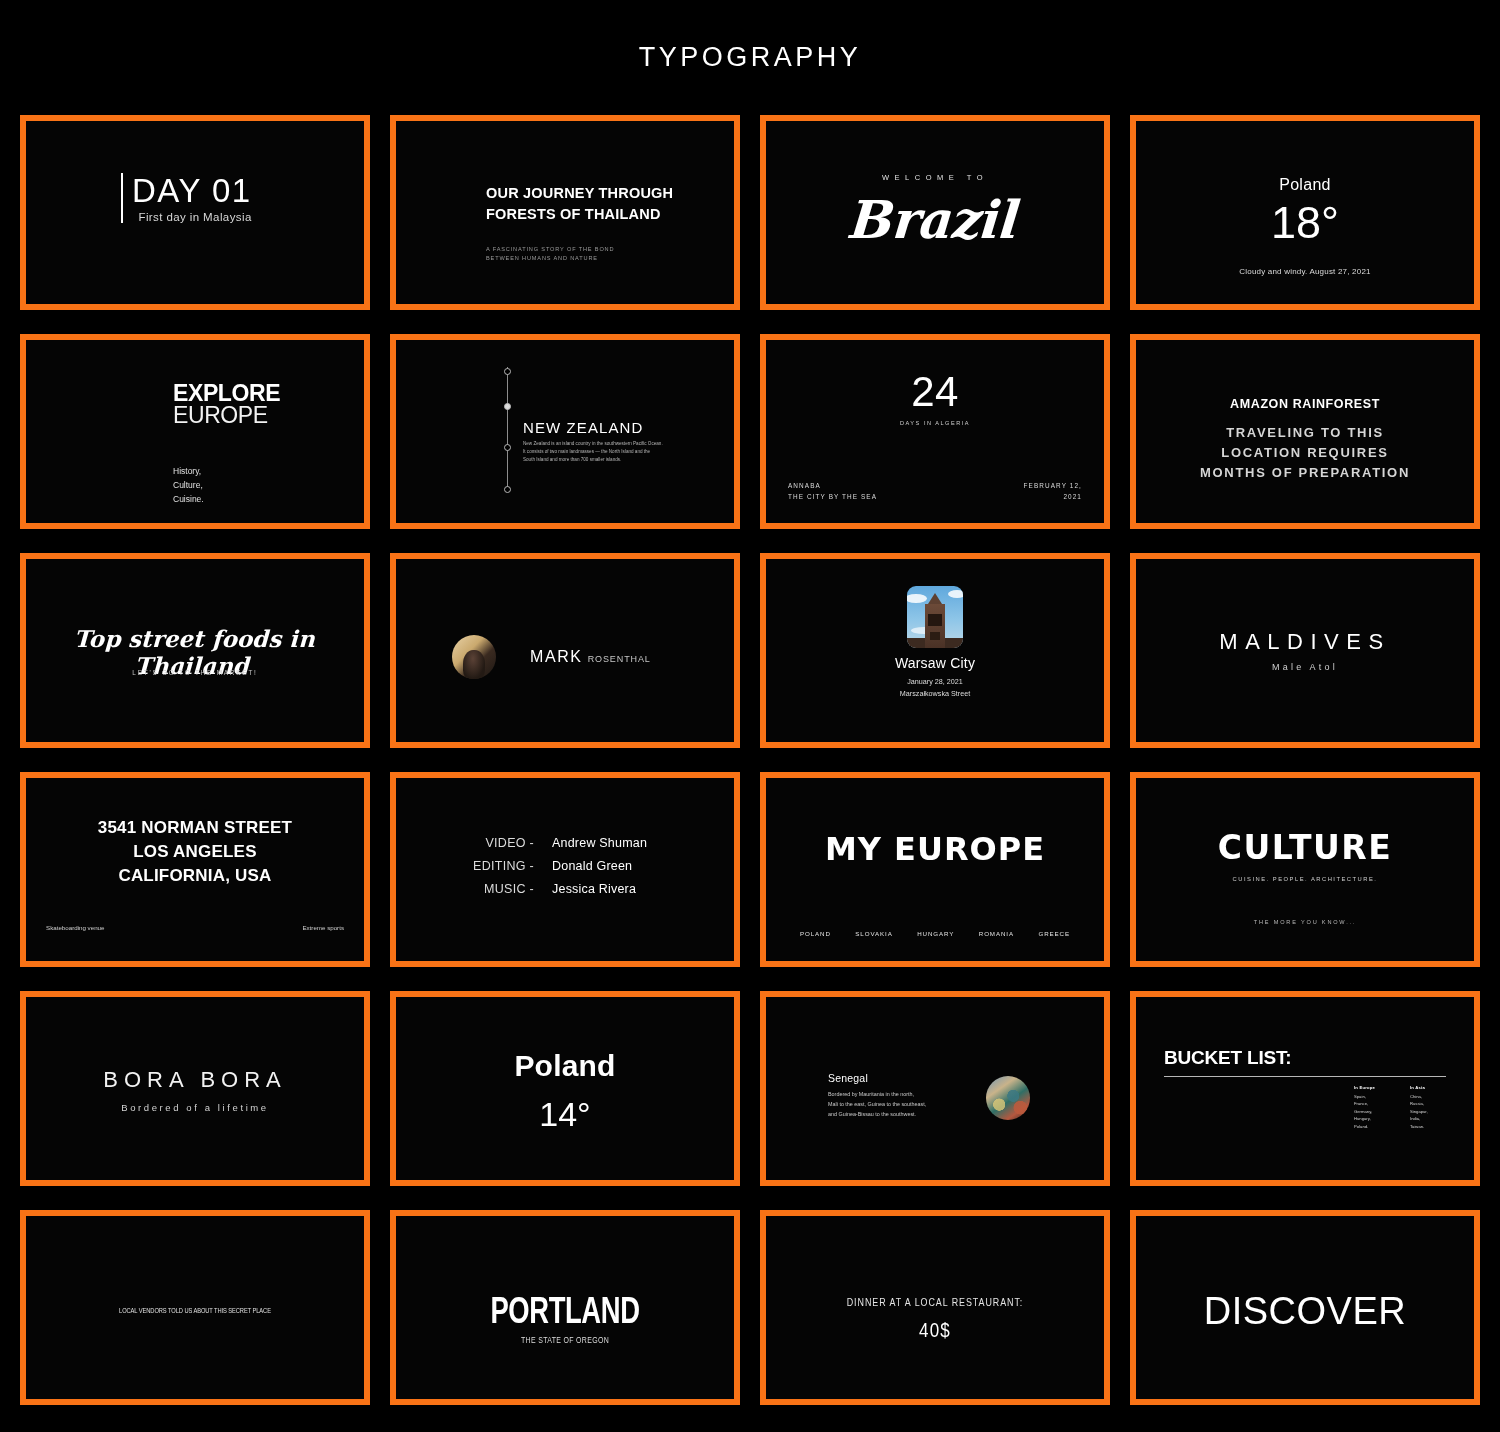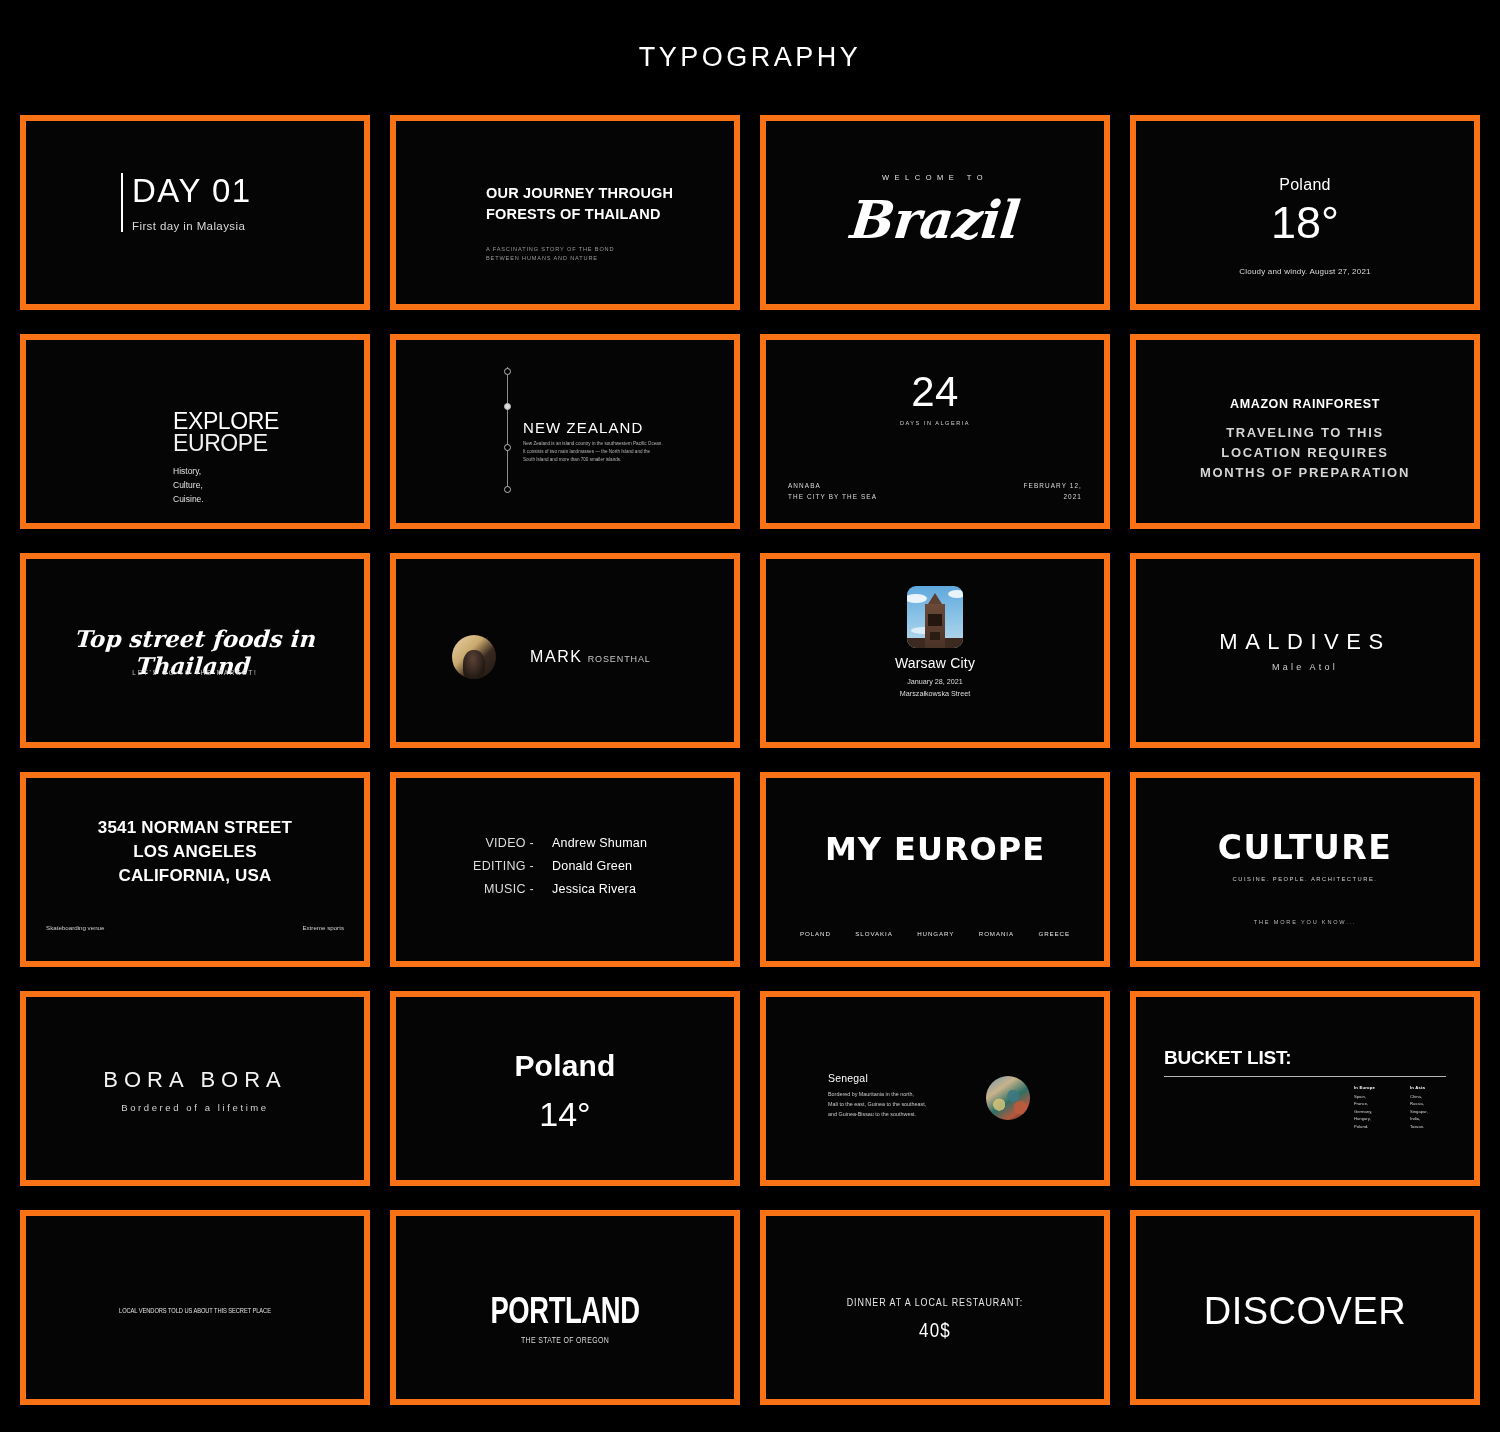--- a/index.html
+++ b/index.html
@@ -47,21 +47,21 @@
   .c-inner { position: absolute; inset: 0; }
 
   
   .day01-wrap {
     position: absolute; left: 95px; top: 52px;
     display: flex; align-items: stretch;
   }
   .day01-rule { width: 2px; background: #ffffff; margin-right: 9px; }
   .day01-txt { display: flex; flex-direction: column; justify-content: center; }
   .day01-title { font-size: 33px; font-weight: 400; letter-spacing: 1.5px; line-height: 1.12; }
-  .day01-sub { font-size: 11.5px; color: #d8d8d8; letter-spacing: 0.4px; margin-top: 10px; }
+  .day01-sub { font-size: 11.5px; color: #d8d8d8; letter-spacing: 0.4px; margin-top: 1px; text-align: right; }
 
   
   .jrn-title {
     position: absolute; left: 90px; top: 62px;
     font-size: 14.5px; font-weight: 700; letter-spacing: 0.2px; line-height: 1.42;
   }
   .jrn-sub {
     position: absolute; left: 90px; top: 124px;
     font-size: 5.6px; letter-spacing: 0.85px; line-height: 1.65; color: #9a9a9a;
     text-transform: uppercase;
@@ -80,21 +80,21 @@
     transform: skewX(-6deg);
   }
 
   
   .pl-name { position: absolute; left: 0; right: 0; top: 55px; text-align: center; font-size: 16px; letter-spacing: 0.3px; }
   .pl-temp { position: absolute; left: 0; right: 0; top: 76px; text-align: center; font-size: 45px; font-weight: 300; letter-spacing: 0px; }
   .pl-note { position: absolute; left: 0; right: 0; top: 130px; text-align: center; font-size: 8px; color: #dcdcdc; letter-spacing: 0.2px; margin-top: 16px; }
 
   
   .exp-block { position: absolute; left: 147px; top: 43px; }
-  .exp-1 { font-size: 23px; font-weight: 400; letter-spacing: -0.4px; line-height: 0.92; margin-top: 28px; }
+  .exp-1 { font-size: 23px; font-weight: 700; letter-spacing: -0.4px; line-height: 0.92; }
   .exp-2 { font-size: 23px; font-weight: 300; letter-spacing: -0.4px; line-height: 1.0; color: #f2f2f2; }
   .exp-list { position: absolute; left: 147px; top: 125px; font-size: 8.5px; line-height: 1.62; color: #e0e0e0; }
 
   
   .nz-line { position: absolute; left: 111px; top: 27px; width: 1px; height: 122px; background: #8d8d8d; }
   .nz-dot { position: absolute; left: 108px; width: 7px; height: 7px; border-radius: 50%; border: 1px solid #b9b9b9; background: #000; }
   .nz-dot.d1 { top: 28px; }
   .nz-dot.d2 { top: 63px; background: #dcdcdc; }
   .nz-dot.d3 { top: 104px; }
   .nz-dot.d4 { top: 146px; }

